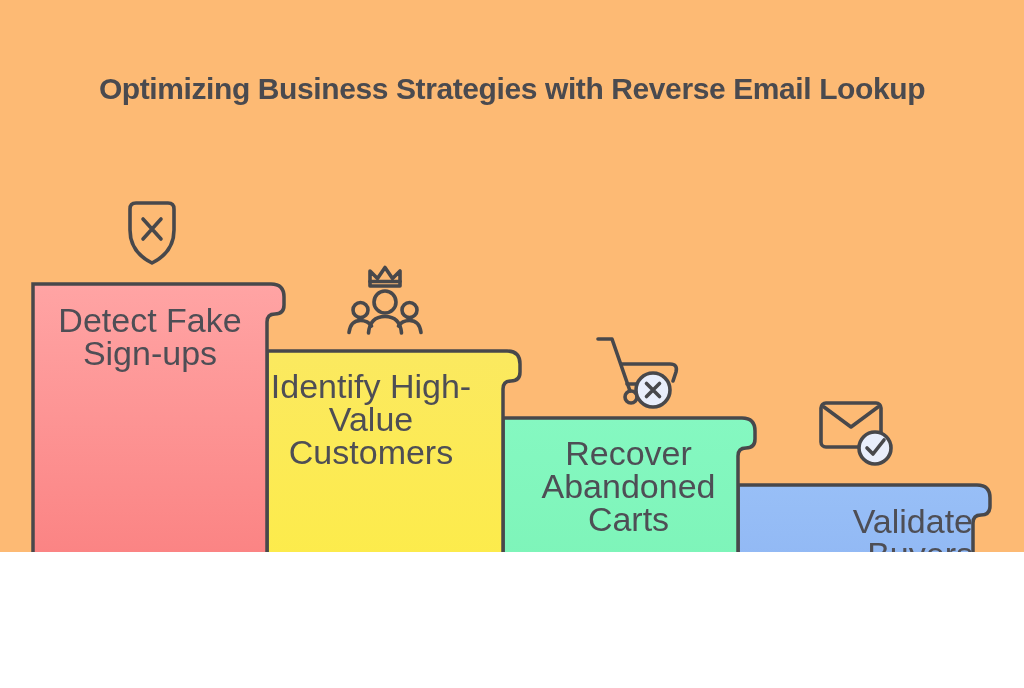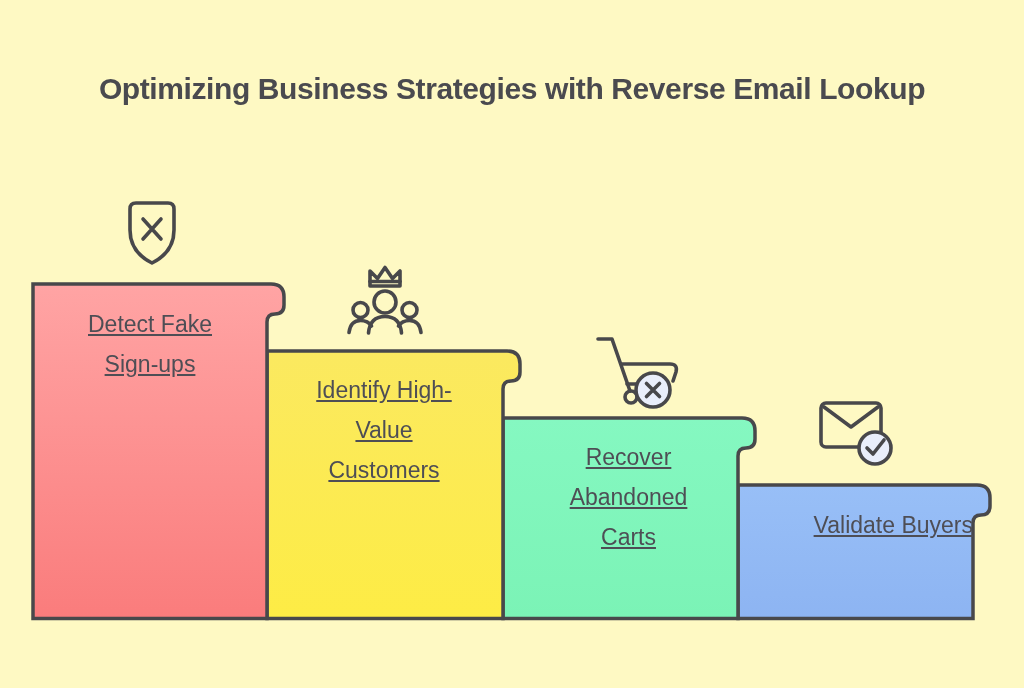--- a/index.html
+++ b/index.html
@@ -1,44 +1,43 @@
 <!DOCTYPE html>
 <html><head>
 <meta charset="utf-8">
 <style>
   html,body{margin:0;padding:0;}
   .canvas{
     position:relative;
-    width:1024px;height:688px;
-    background:#fef9c3;
+    width:1024px;height:552px;
+    background:#fdba74;
     overflow:hidden;
     font-family:"Liberation Sans", sans-serif;
   }
   .title{
     position:absolute;
     left:0; top:72px; width:1024px;
     text-align:center;
     font-size:30px;
     font-weight:700;
     letter-spacing:-0.4px;
     color:#4a4a4f;
   }
   .bars-svg{position:absolute;left:0;top:0;}
   .bar-path{stroke:#48484b;stroke-width:3.5;}
   .step-label{
     position:absolute;
     text-align:center;
-    font-size:23px;
-    line-height:40px;
+    font-size:34px;
+    line-height:33px;
     color:#4e4e55;
     white-space:pre-line;
-    text-decoration:underline;
   }
   .lbl-1{left:33px;  top:304px; width:234px;}
-  .lbl-2{left:266px; top:370px; width:236px;}
+  .lbl-2{left:253px; top:370px; width:236px;}
   .lbl-3{left:503px; top:437px; width:235px;padding-left:8px;}
   .lbl-4{left:738px; top:505px; width:235px;text-align:right;}
   .icon{position:absolute;display:block;}
   .ic-1{left:122px; top:196px;}
   .ic-2{left:345px; top:263px;}
   .ic-3{left:592px; top:331px;}
   .ic-4{left:818px; top:400px;}
   .icon svg path, .icon svg circle, .icon svg rect, .icon svg polyline{
     fill:none;
     stroke:#48484b;

